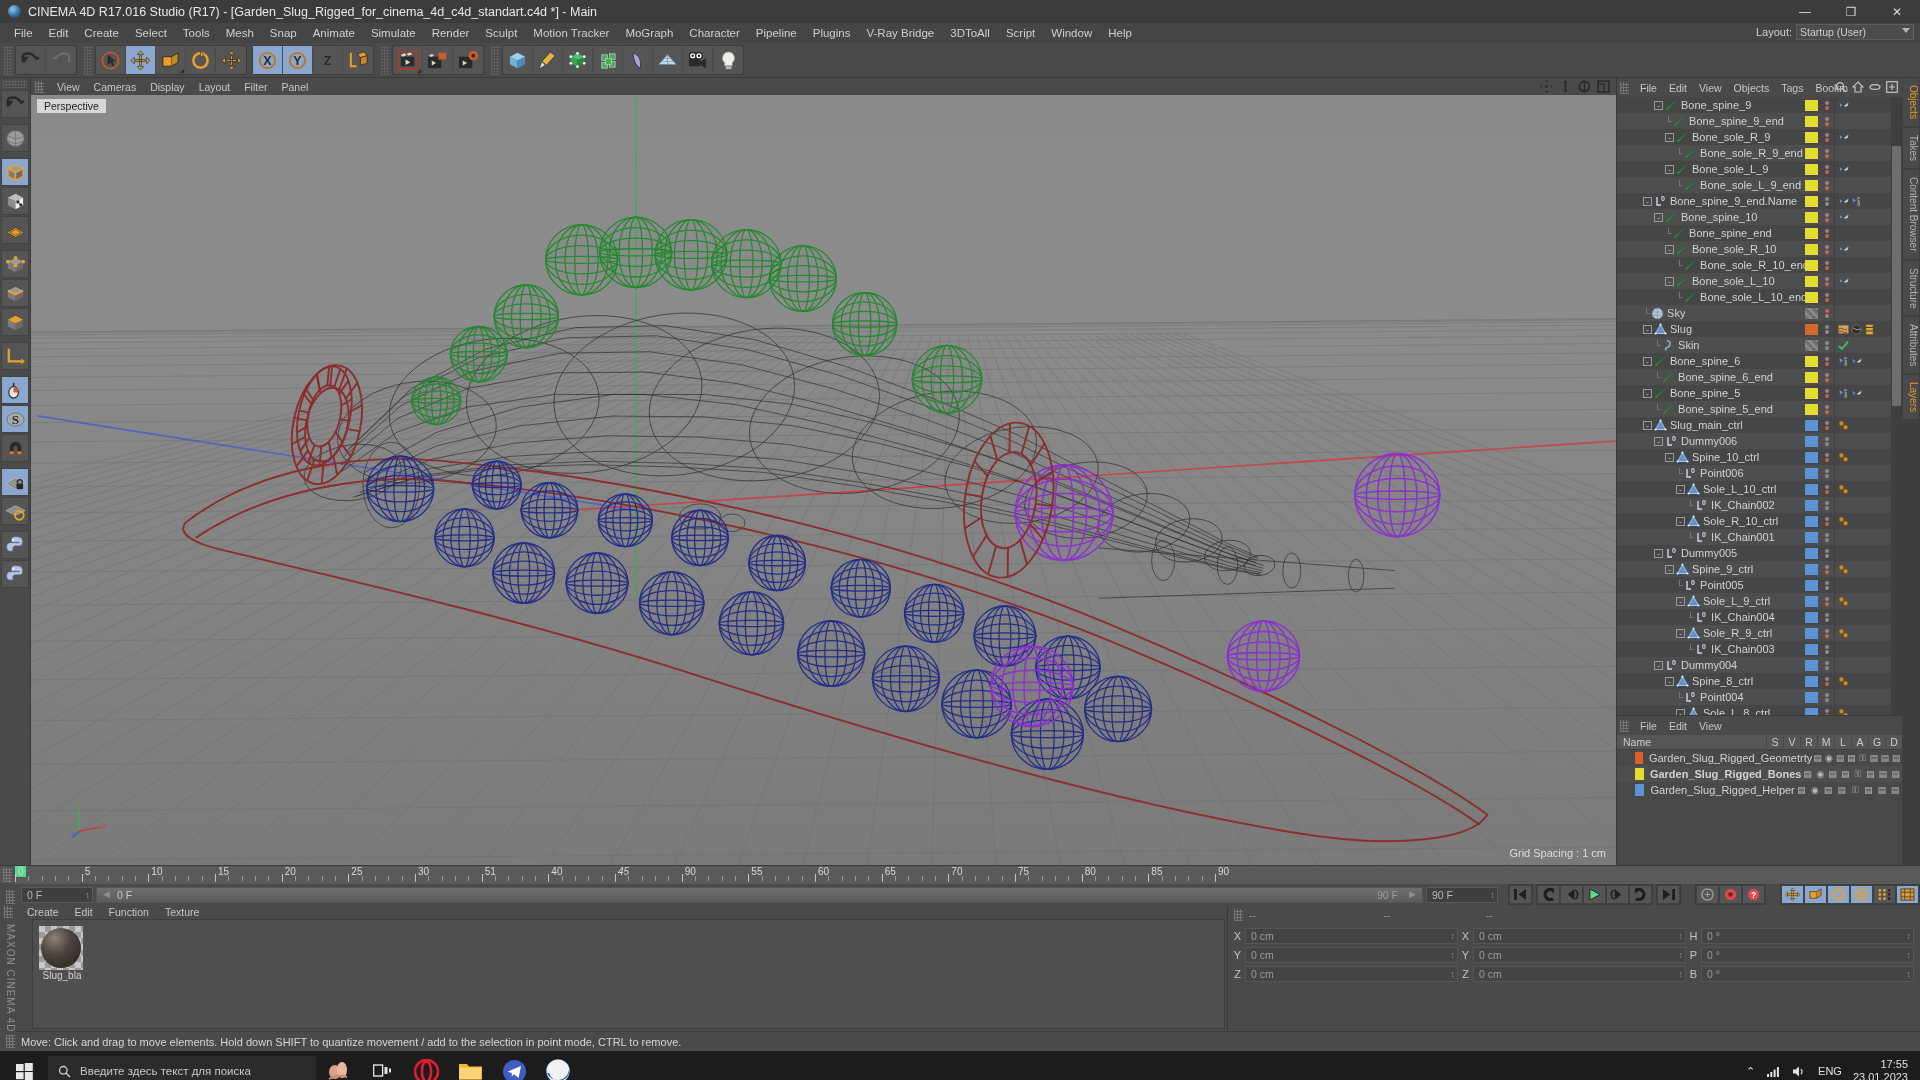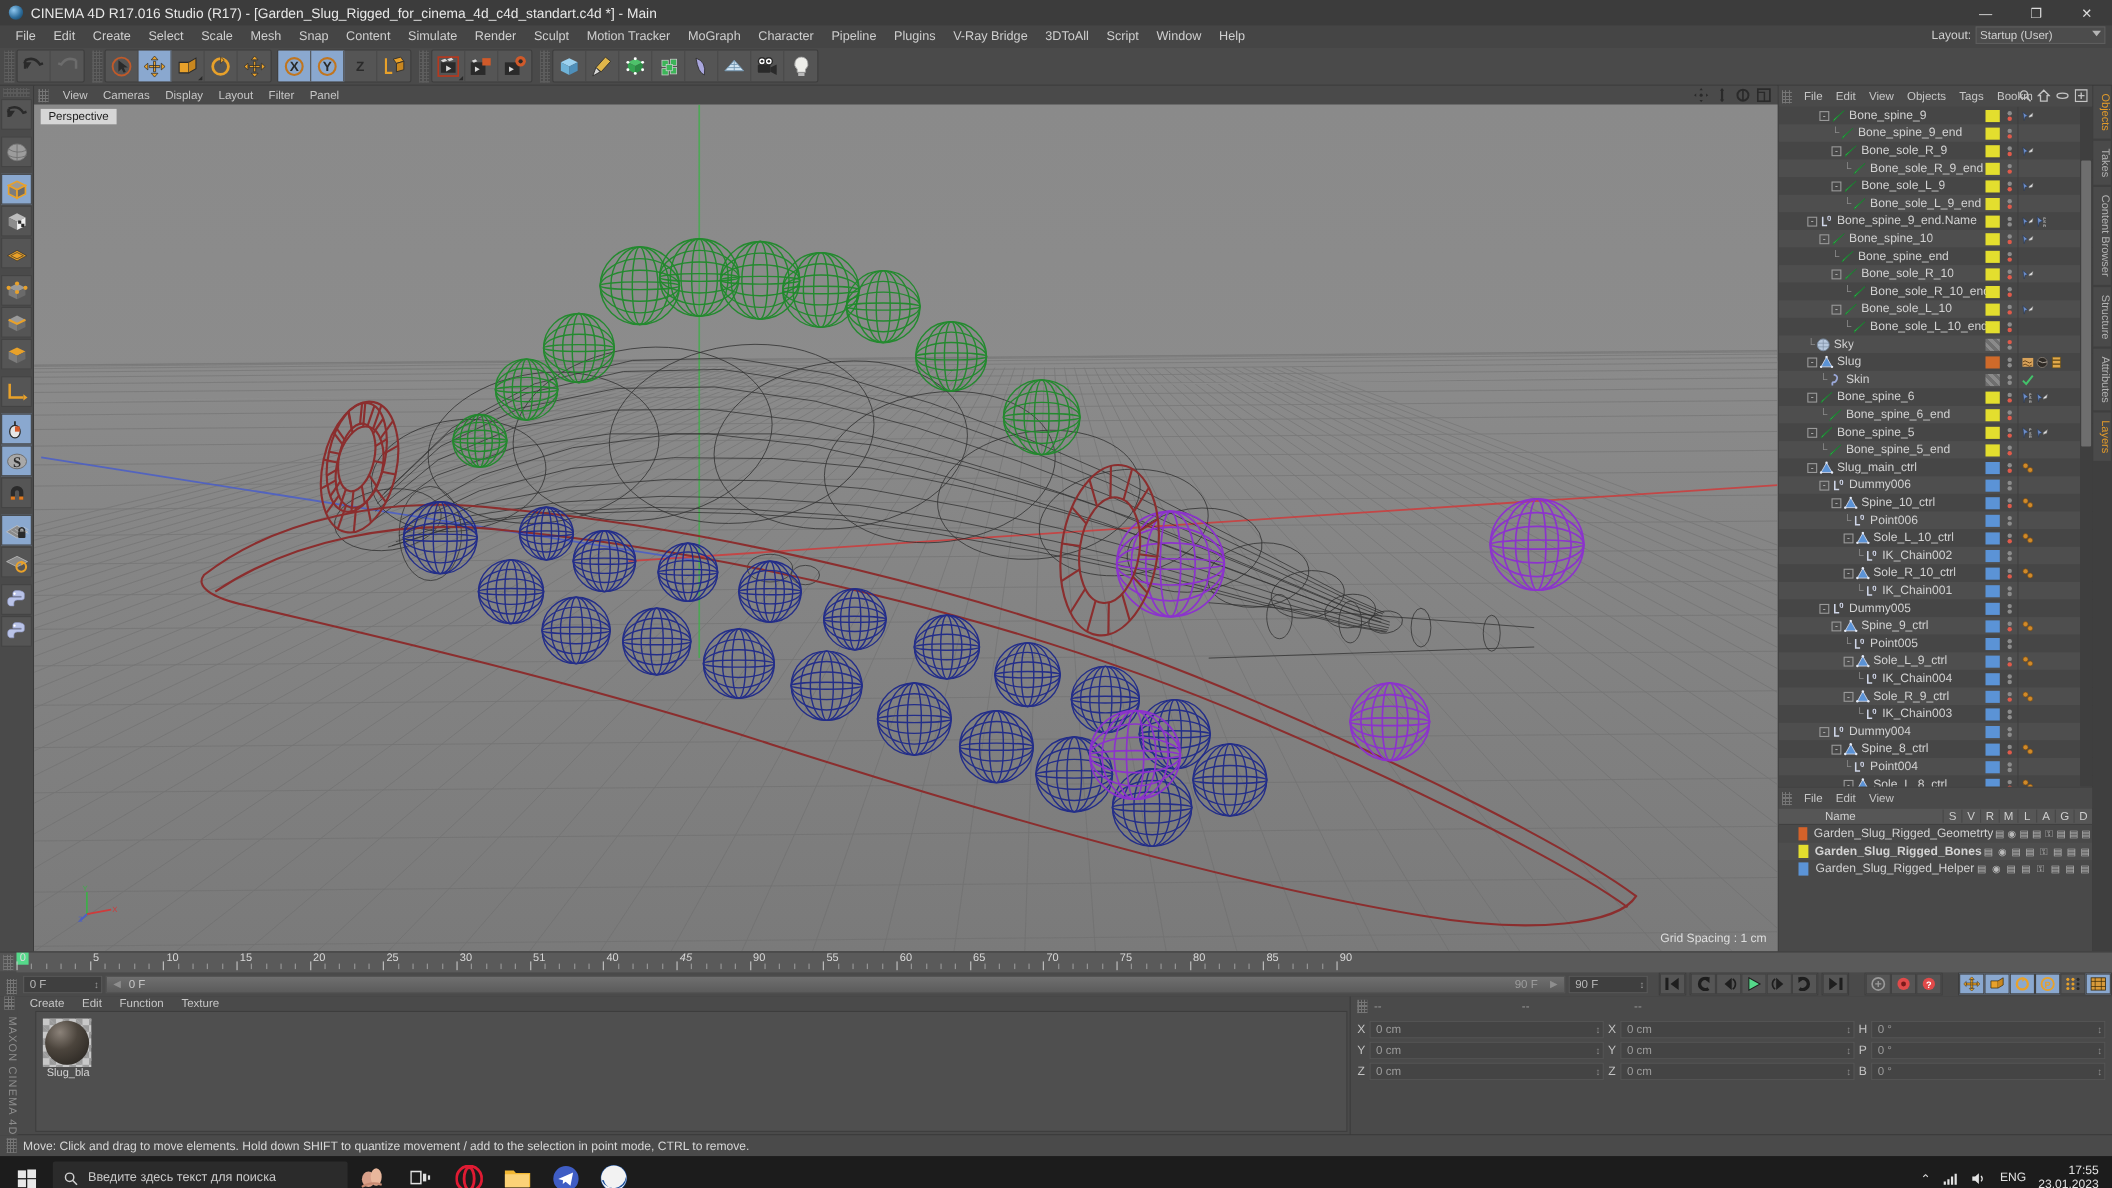--- a/index.html
+++ b/index.html
@@ -103,21 +103,21 @@
     font-size:8px; line-height:7px; text-align:center; margin-right:2px; flex:0 0 auto;}
   .treeline { color:#8c8c8c; font-size:10px; margin-right:1px; }
 
   
   #otr-scroll { position:absolute; right:0; top:0; width:11px; height:100%; background:#3f3f3f; }
   #otr-thumb { position:absolute; left:1px; width:9px; background:#6e6e6e; border-radius:1px; }
 
   #layerpanel { height:150px; background:#494949; border-top:1px solid #3a3a3a;
     display:flex; flex-direction:column; }
   #layerhdrrow { height:15px; background:#565656; display:flex; align-items:center;
-    font-size:10.5px; color:#cfcfcf; border-bottom:1px solid #404040;padding-left:36px; }
+    font-size:10.5px; color:#cfcfcf; border-bottom:1px solid #404040; }
   #layerhdrrow .lname { padding-left:6px; flex:1; }
   #layerhdrrow .lcc { width:17px; text-align:center; border-left:1px solid #484848; }
   .lrow { height:16px; display:flex; align-items:center; font-size:11px; color:#d2d2d2; }
   .lrow.o { background:#4e4e4e; }
   .lswatch { width:12px; height:12px; margin:0 6px 0 18px; }
 
   
   #vtabs { width:18px; background:#3f3f3f; display:flex; flex-direction:column; align-items:center; }
   .vtab { writing-mode:vertical-rl; font-size:10px; color:#b4b4b4; padding:7px 0;
     background:#4a4a4a; margin-bottom:2px; width:16px; text-align:center; }
@@ -217,24 +217,24 @@
     <div class="close">✕</div>
   </div>
 </div>
 
 <div id="menubar">
   <div id="menu-items" style="display:flex">
       <div class="mi">File</div>
       <div class="mi">Edit</div>
       <div class="mi">Create</div>
       <div class="mi">Select</div>
-      <div class="mi">Scale</div>
+      <div class="mi">Tools</div>
       <div class="mi">Mesh</div>
       <div class="mi">Snap</div>
-      <div class="mi">Content</div>
+      <div class="mi">Animate</div>
       <div class="mi">Simulate</div>
       <div class="mi">Render</div>
       <div class="mi">Sculpt</div>
       <div class="mi">Motion Tracker</div>
       <div class="mi">MoGraph</div>
       <div class="mi">Character</div>
       <div class="mi">Pipeline</div>
       <div class="mi">Plugins</div>
       <div class="mi">V-Ray Bridge</div>
       <div class="mi">3DToAll</div>

